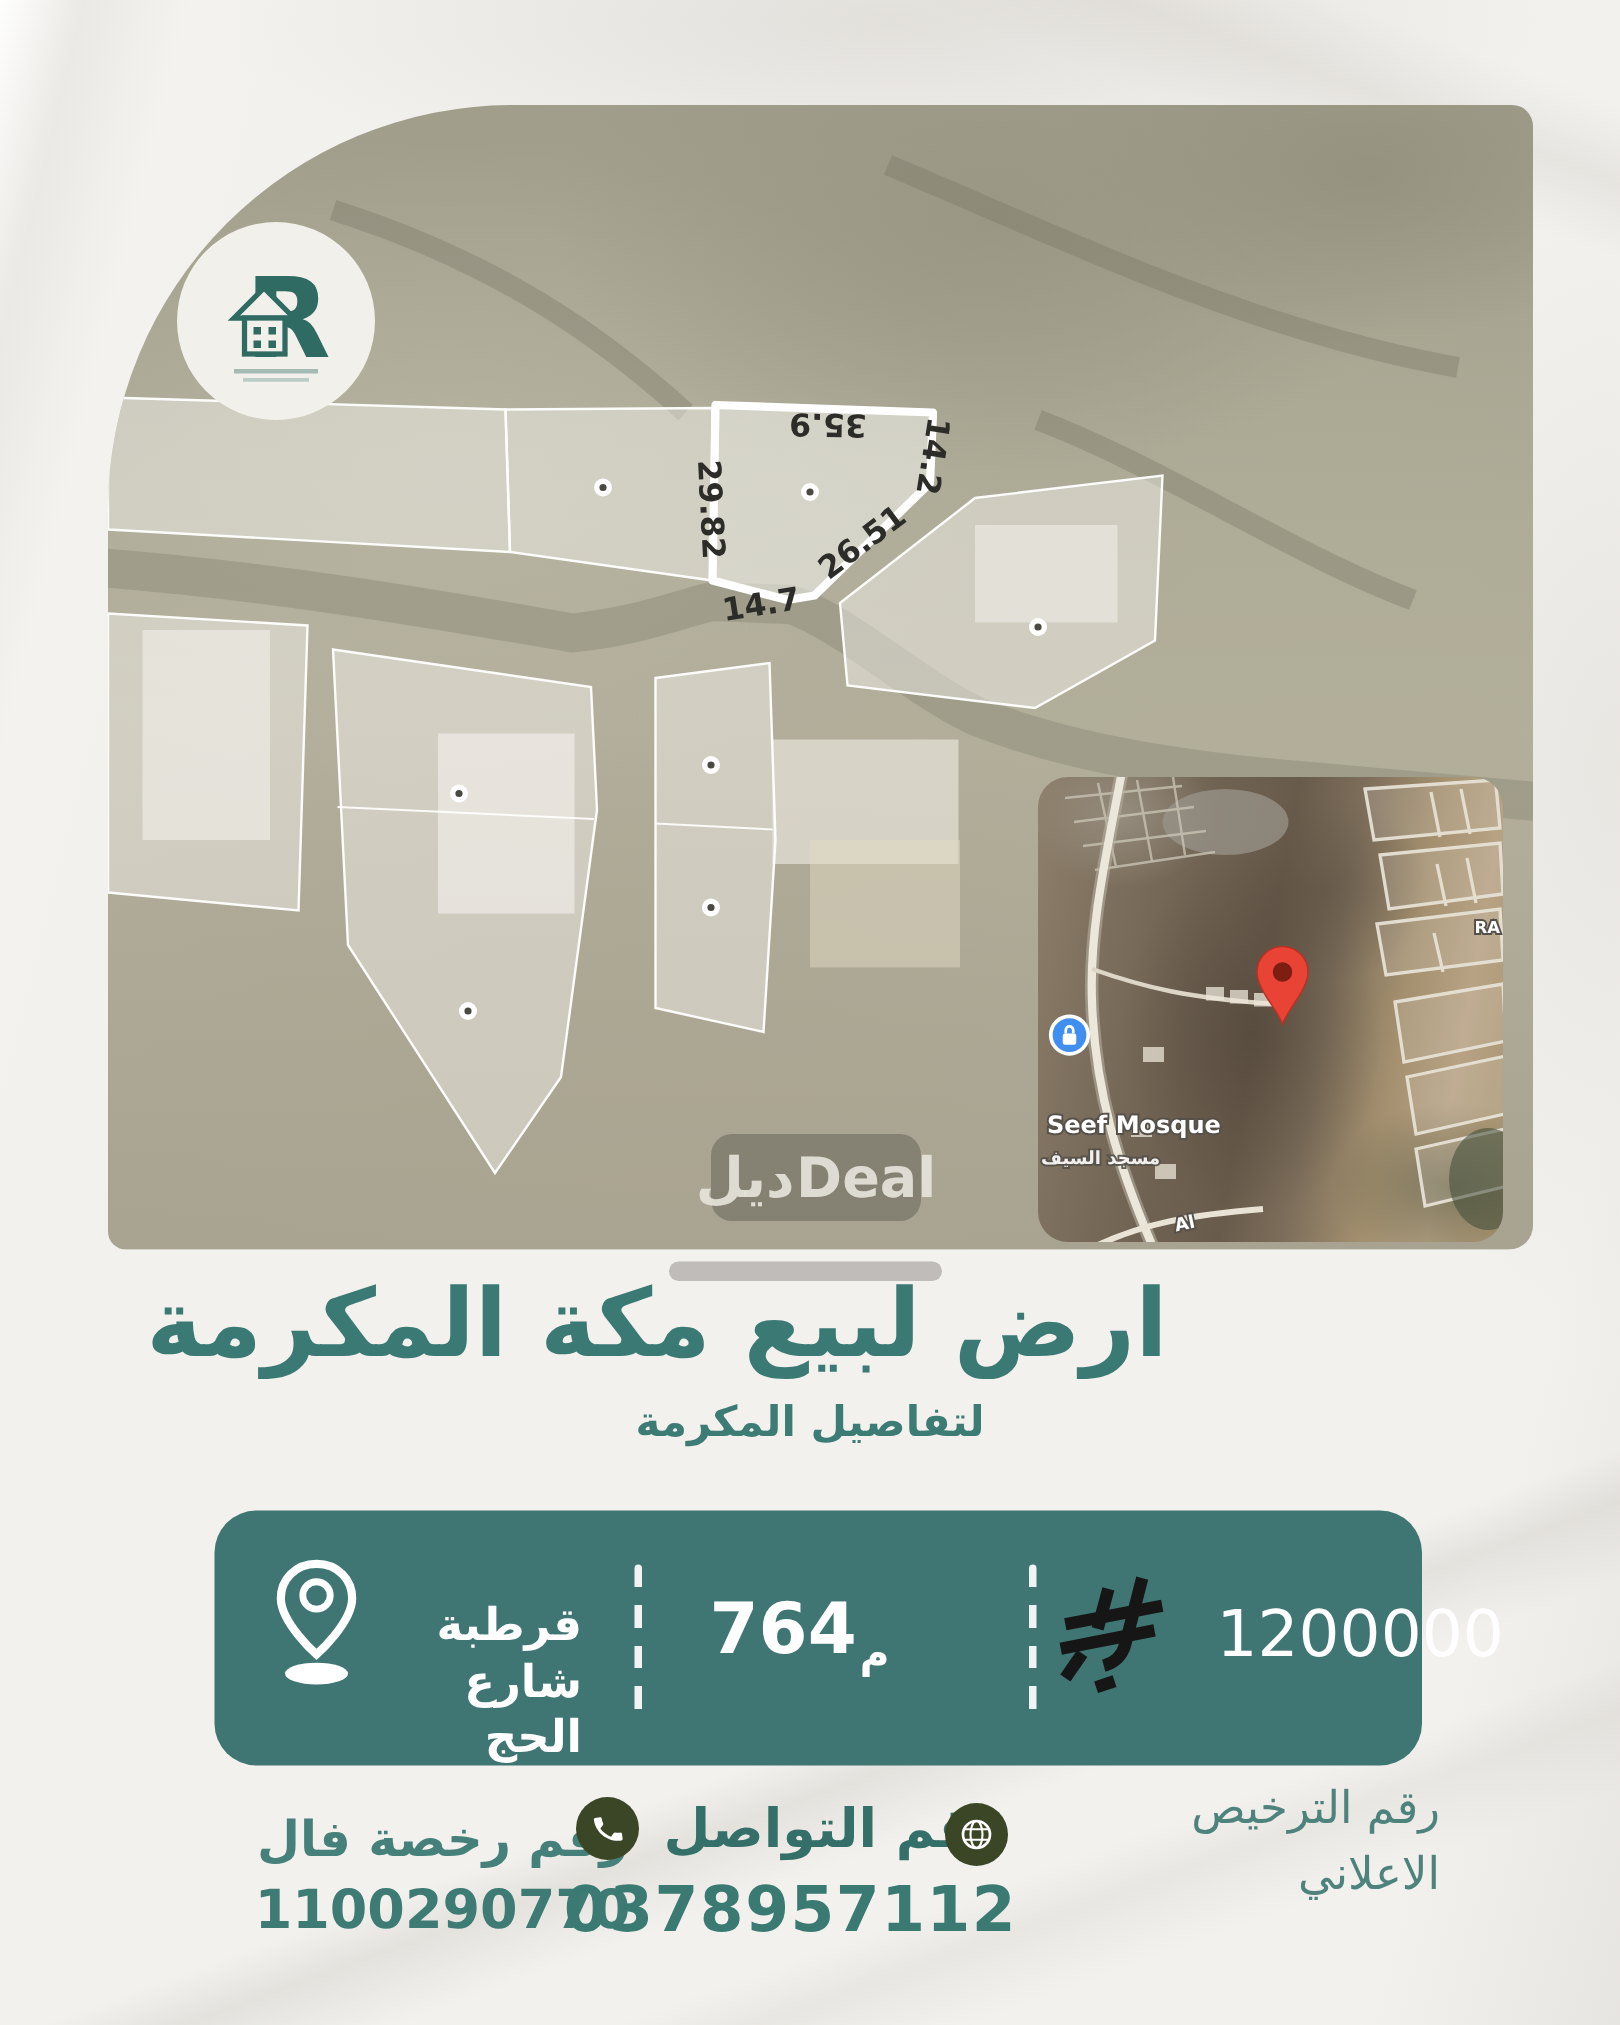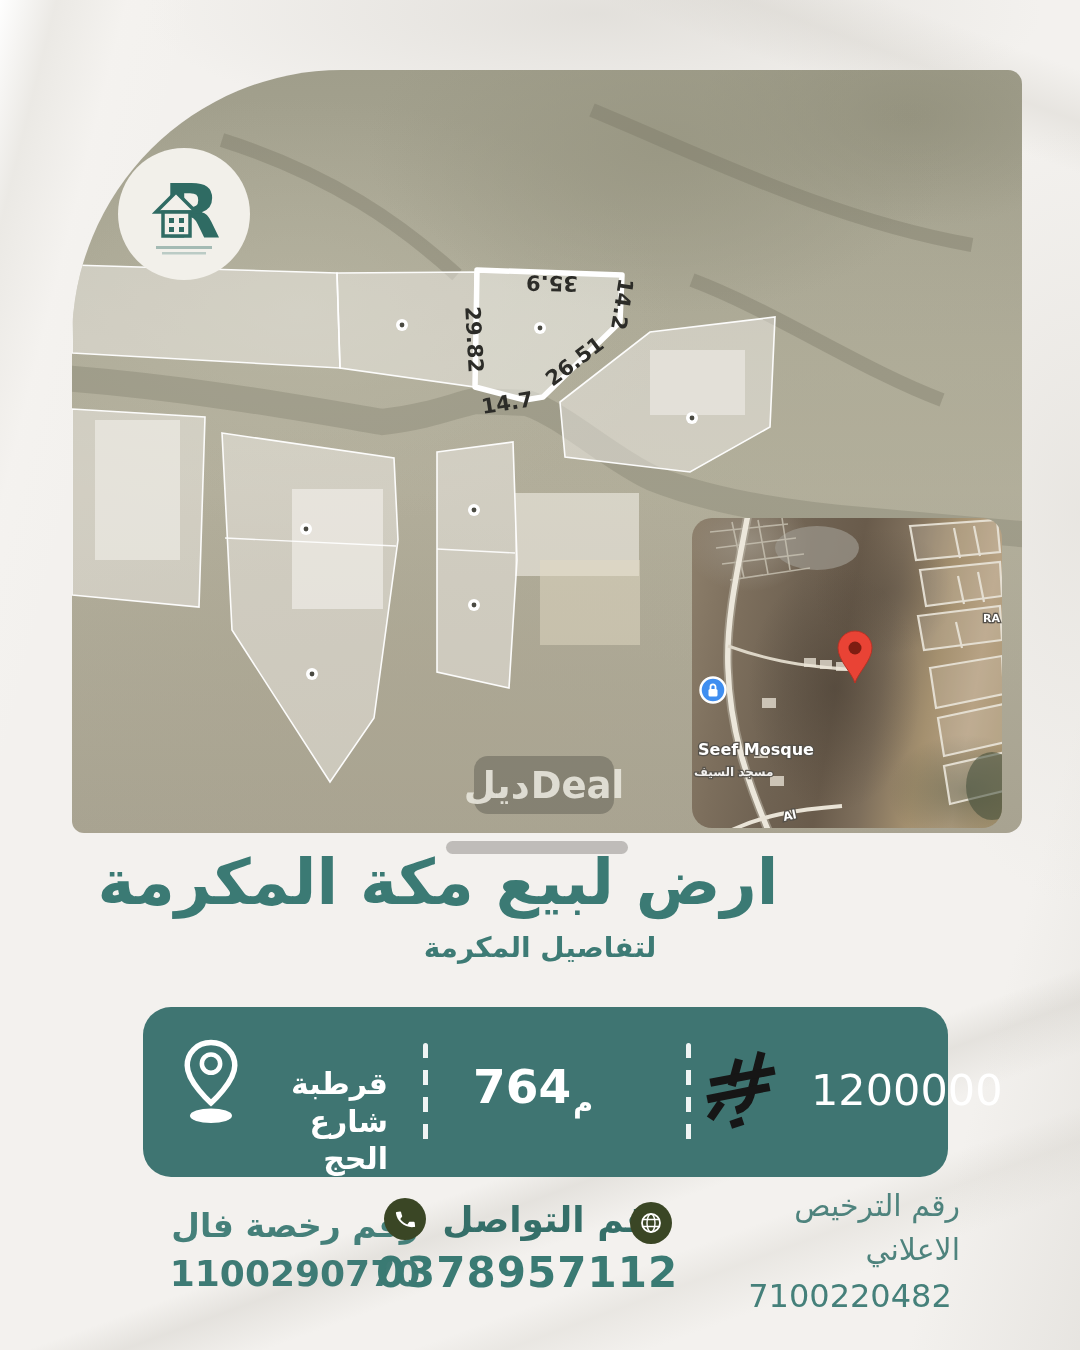--- a/index.html
+++ b/index.html
@@ -298,16 +298,15 @@
         <circle cx="12" cy="12" r="9" stroke-width="1.8"></circle>
         <ellipse cx="12" cy="12" rx="4" ry="9" stroke-width="1.4"></ellipse>
         <path d="M3.6 8.5 H20.4 M3.6 15.5 H20.4" stroke-width="1.4"></path>
       </g>
     </svg>
   </span>
 
   <div class="ad-block">
     <div class="l1">رقم الترخيص</div>
     <div class="l2">الاعلاني</div>
-    <div class="num">7100220482</div>
   </div>
 
 </div>
 
 </body></html>

